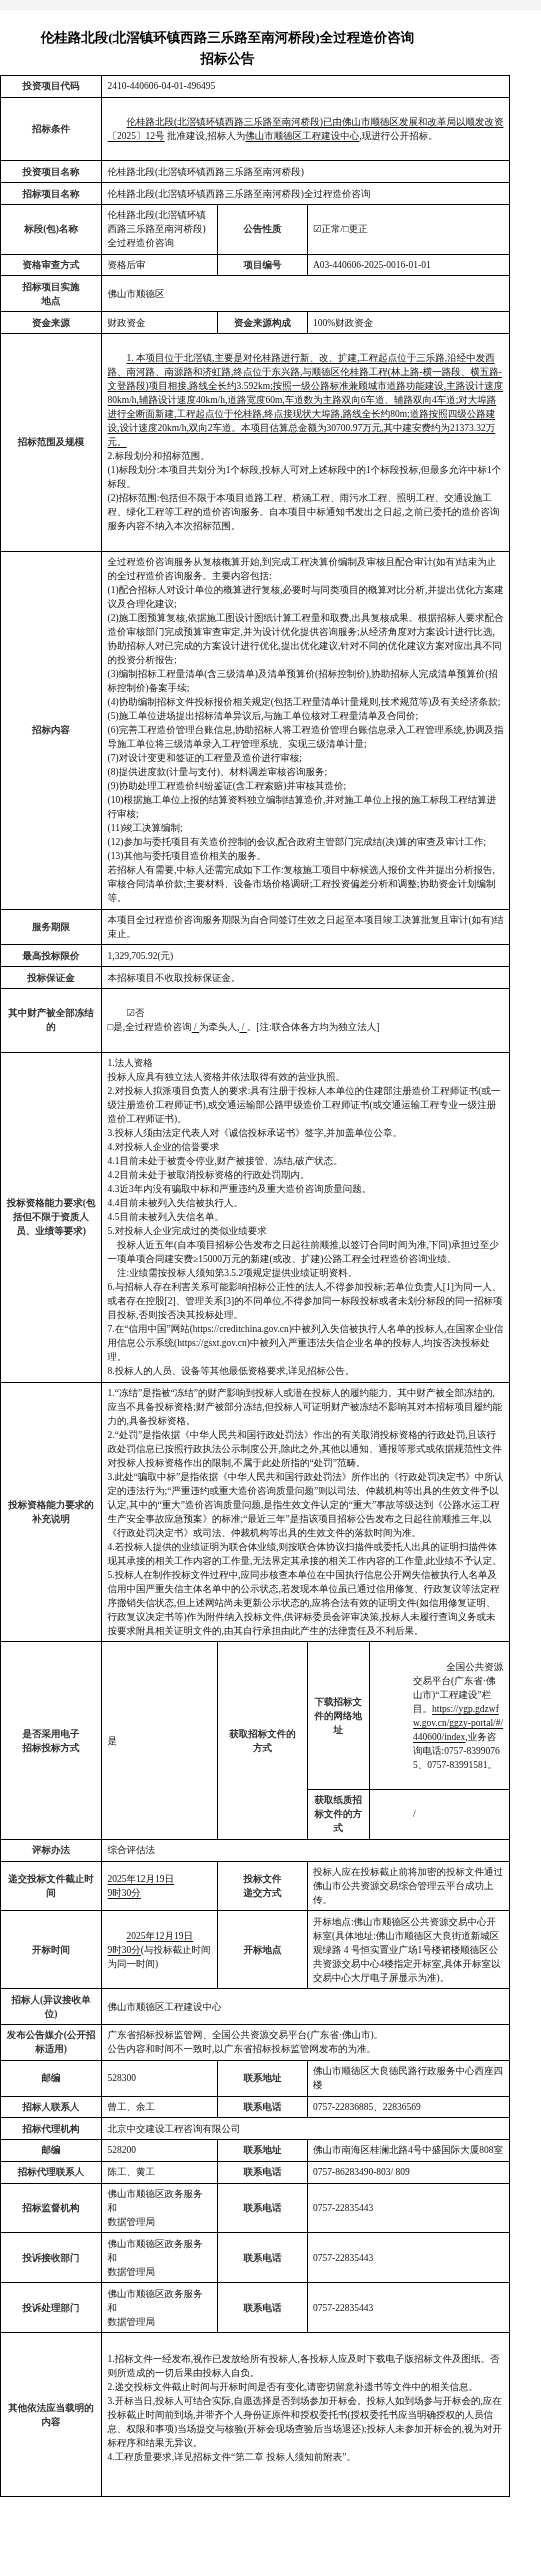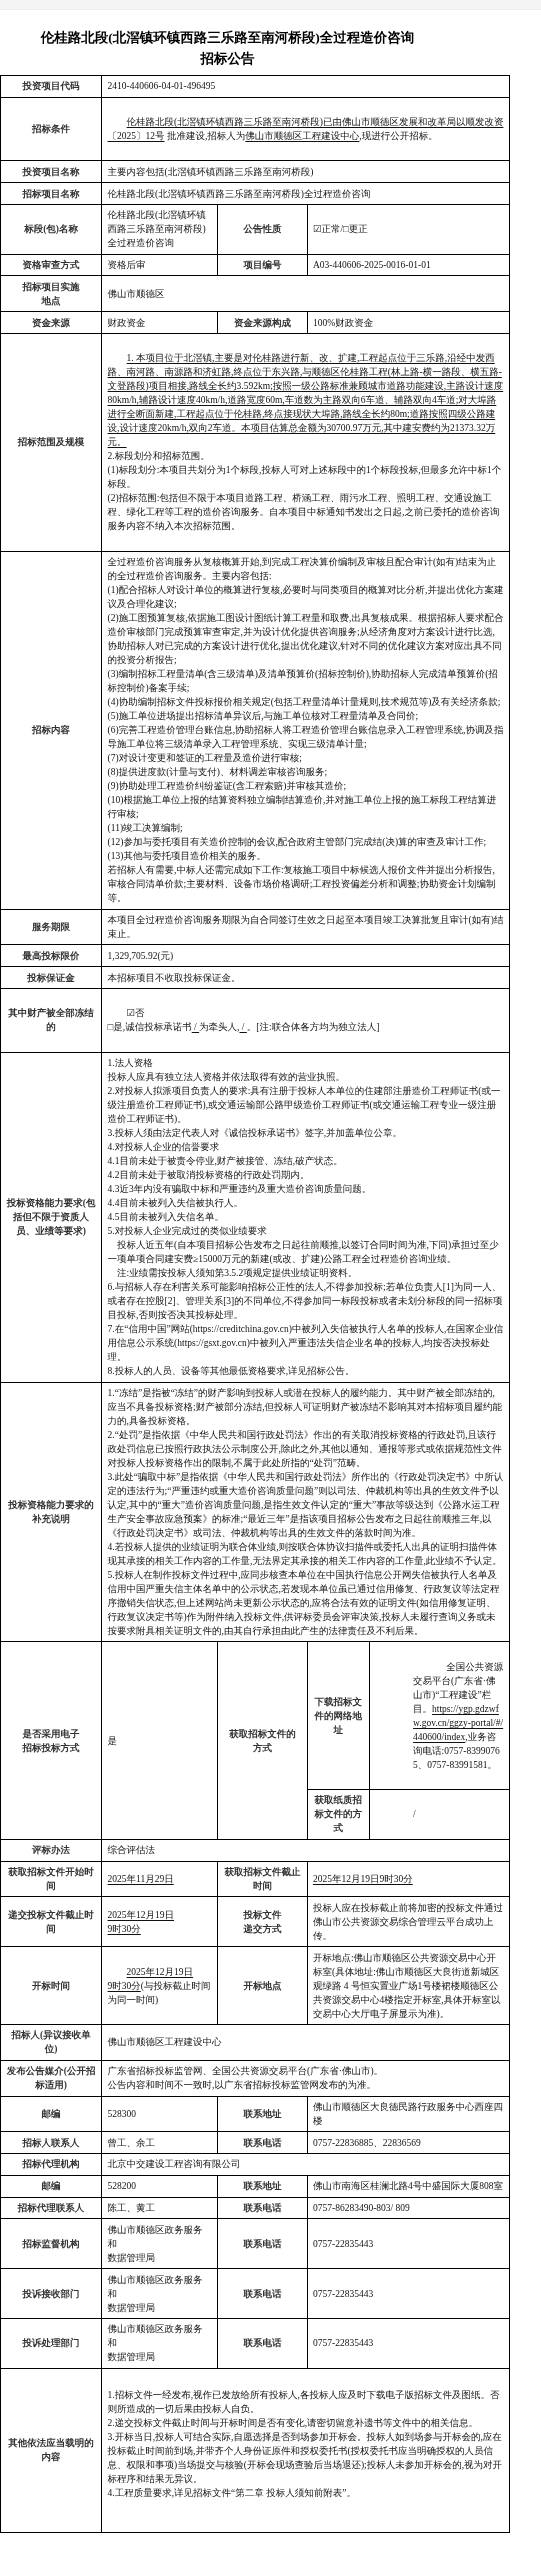--- a/index.html
+++ b/index.html
@@ -55,21 +55,21 @@
 
     <tr>
       <td class="lab">招标条件</td>
       <td class="val pre" colspan="3">
         <span class="u">伦桂路北段(北滘镇环镇西路三乐路至南河桥段)已由佛山市顺德区发展和改革局以顺发改资〔2025〕12号</span><span> 批准建设,招标人为</span><span class="u">佛山市顺德区工程建设中心</span><span>,现进行公开招标。</span>
       </td>
     </tr>
 
     <tr>
       <td class="lab py10">投资项目名称</td>
-      <td class="val" colspan="3">主要内容包括(北滘镇环镇西路三乐路至南河桥段)</td>
+      <td class="val" colspan="3">伦桂路北段(北滘镇环镇西路三乐路至南河桥段)</td>
     </tr>
 
     <tr>
       <td class="lab py10">招标项目名称</td>
       <td class="val" colspan="3">伦桂路北段(北滘镇环镇西路三乐路至南河桥段)全过程造价咨询</td>
     </tr>
 
     <tr>
       <td class="lab">标段(包)名称</td>
       <td class="val">伦桂路北段(北滘镇环镇西路三乐路至南河桥段)全过程造价咨询</td>
@@ -138,21 +138,21 @@
 
     <tr>
       <td class="lab py10">投标保证金</td>
       <td class="val c py10" colspan="3">本招标项目不收取投标保证金。</td>
     </tr>
 
     <tr>
       <td class="lab">其中财产被全部冻结的</td>
       <td class="val pre" colspan="3">
         <span>☑否
-</span><span>□是,诚信投标承诺书</span><span class="u"> / </span><span>为牵头人,</span><span class="u"> / </span><span>。[注:联合体各方均为独立法人]</span>
+</span><span>□是,全过程造价咨询</span><span class="u"> / </span><span>为牵头人,</span><span class="u"> / </span><span>。[注:联合体各方均为独立法人]</span>
       </td>
     </tr>
 
     <tr>
       <td class="lab">投标资格能力要求(包括但不限于资质人员、业绩等要求)</td>
       <td class="val pre tight" colspan="3">1.法人资格
 投标人应具有独立法人资格并依法取得有效的营业执照。
 2.对投标人拟派项目负责人的要求:具有注册于投标人本单位的住建部注册造价工程师证书(或一级注册造价工程师证书),或交通运输部公路甲级造价工程师证书(或交通运输工程专业一级注册造价工程师证书)。
 3.投标人须由法定代表人对《诚信投标承诺书》签字,并加盖单位公章。
 4.对投标人企业的信誉要求
@@ -204,26 +204,20 @@
         </tbody>
             </table>
       </td>
     </tr>
 
     <tr>
       <td class="lab">评标办法</td>
       <td class="val" colspan="3">综合评估法</td>
     </tr>
 
-    <tr>
-      <td class="lab py10">获取招标文件开始时间</td>
-      <td class="val c py10"><span class="u">2025年11月29日</span></td>
-      <td class="lab py10">获取招标文件截止时间</td>
-      <td class="val py10"><span class="u">2025年12月19日9时30分</span></td>
-    </tr>
 
     <tr>
       <td class="lab py10">递交投标文件截止时间</td>
       <td class="val c pre py10"><span class="u">2025年12月19日
 9时30分</span></td>
       <td class="lab pre py10">投标文件
 递交方式</td>
       <td class="val py10">投标人应在投标截止前将加密的投标文件通过佛山市公共资源交易综合管理云平台成功上传。</td>
     </tr>
 

